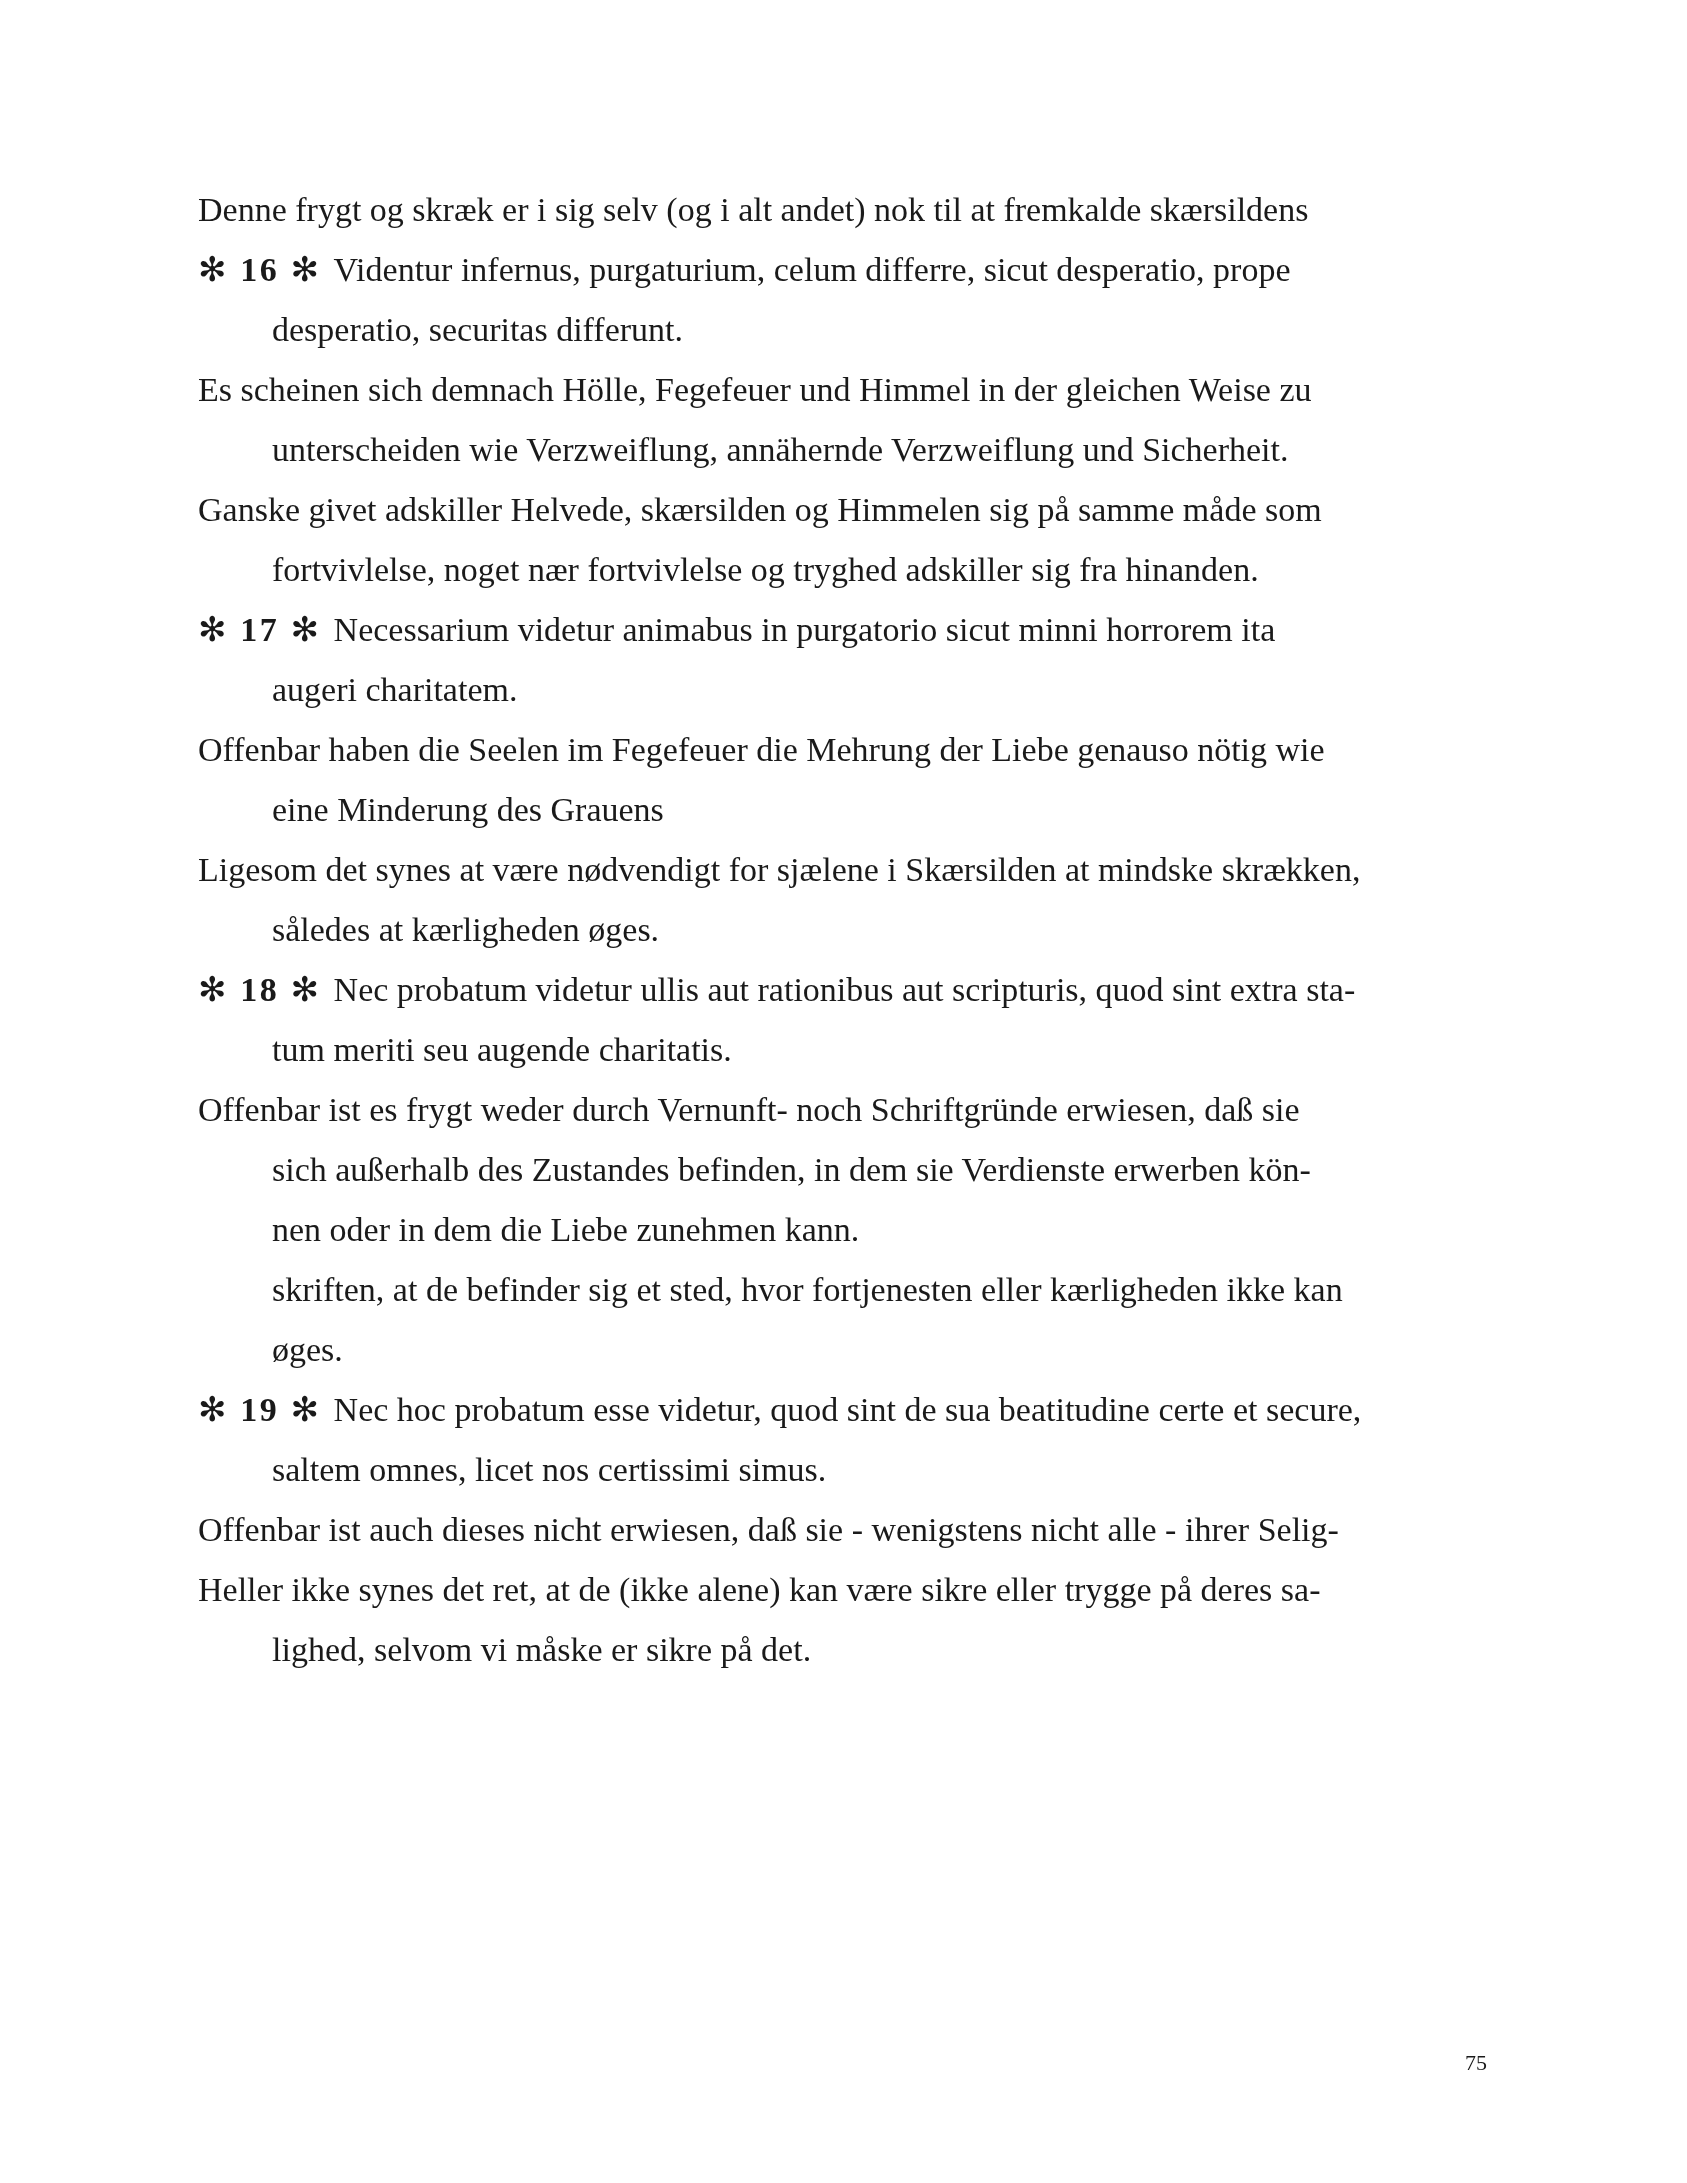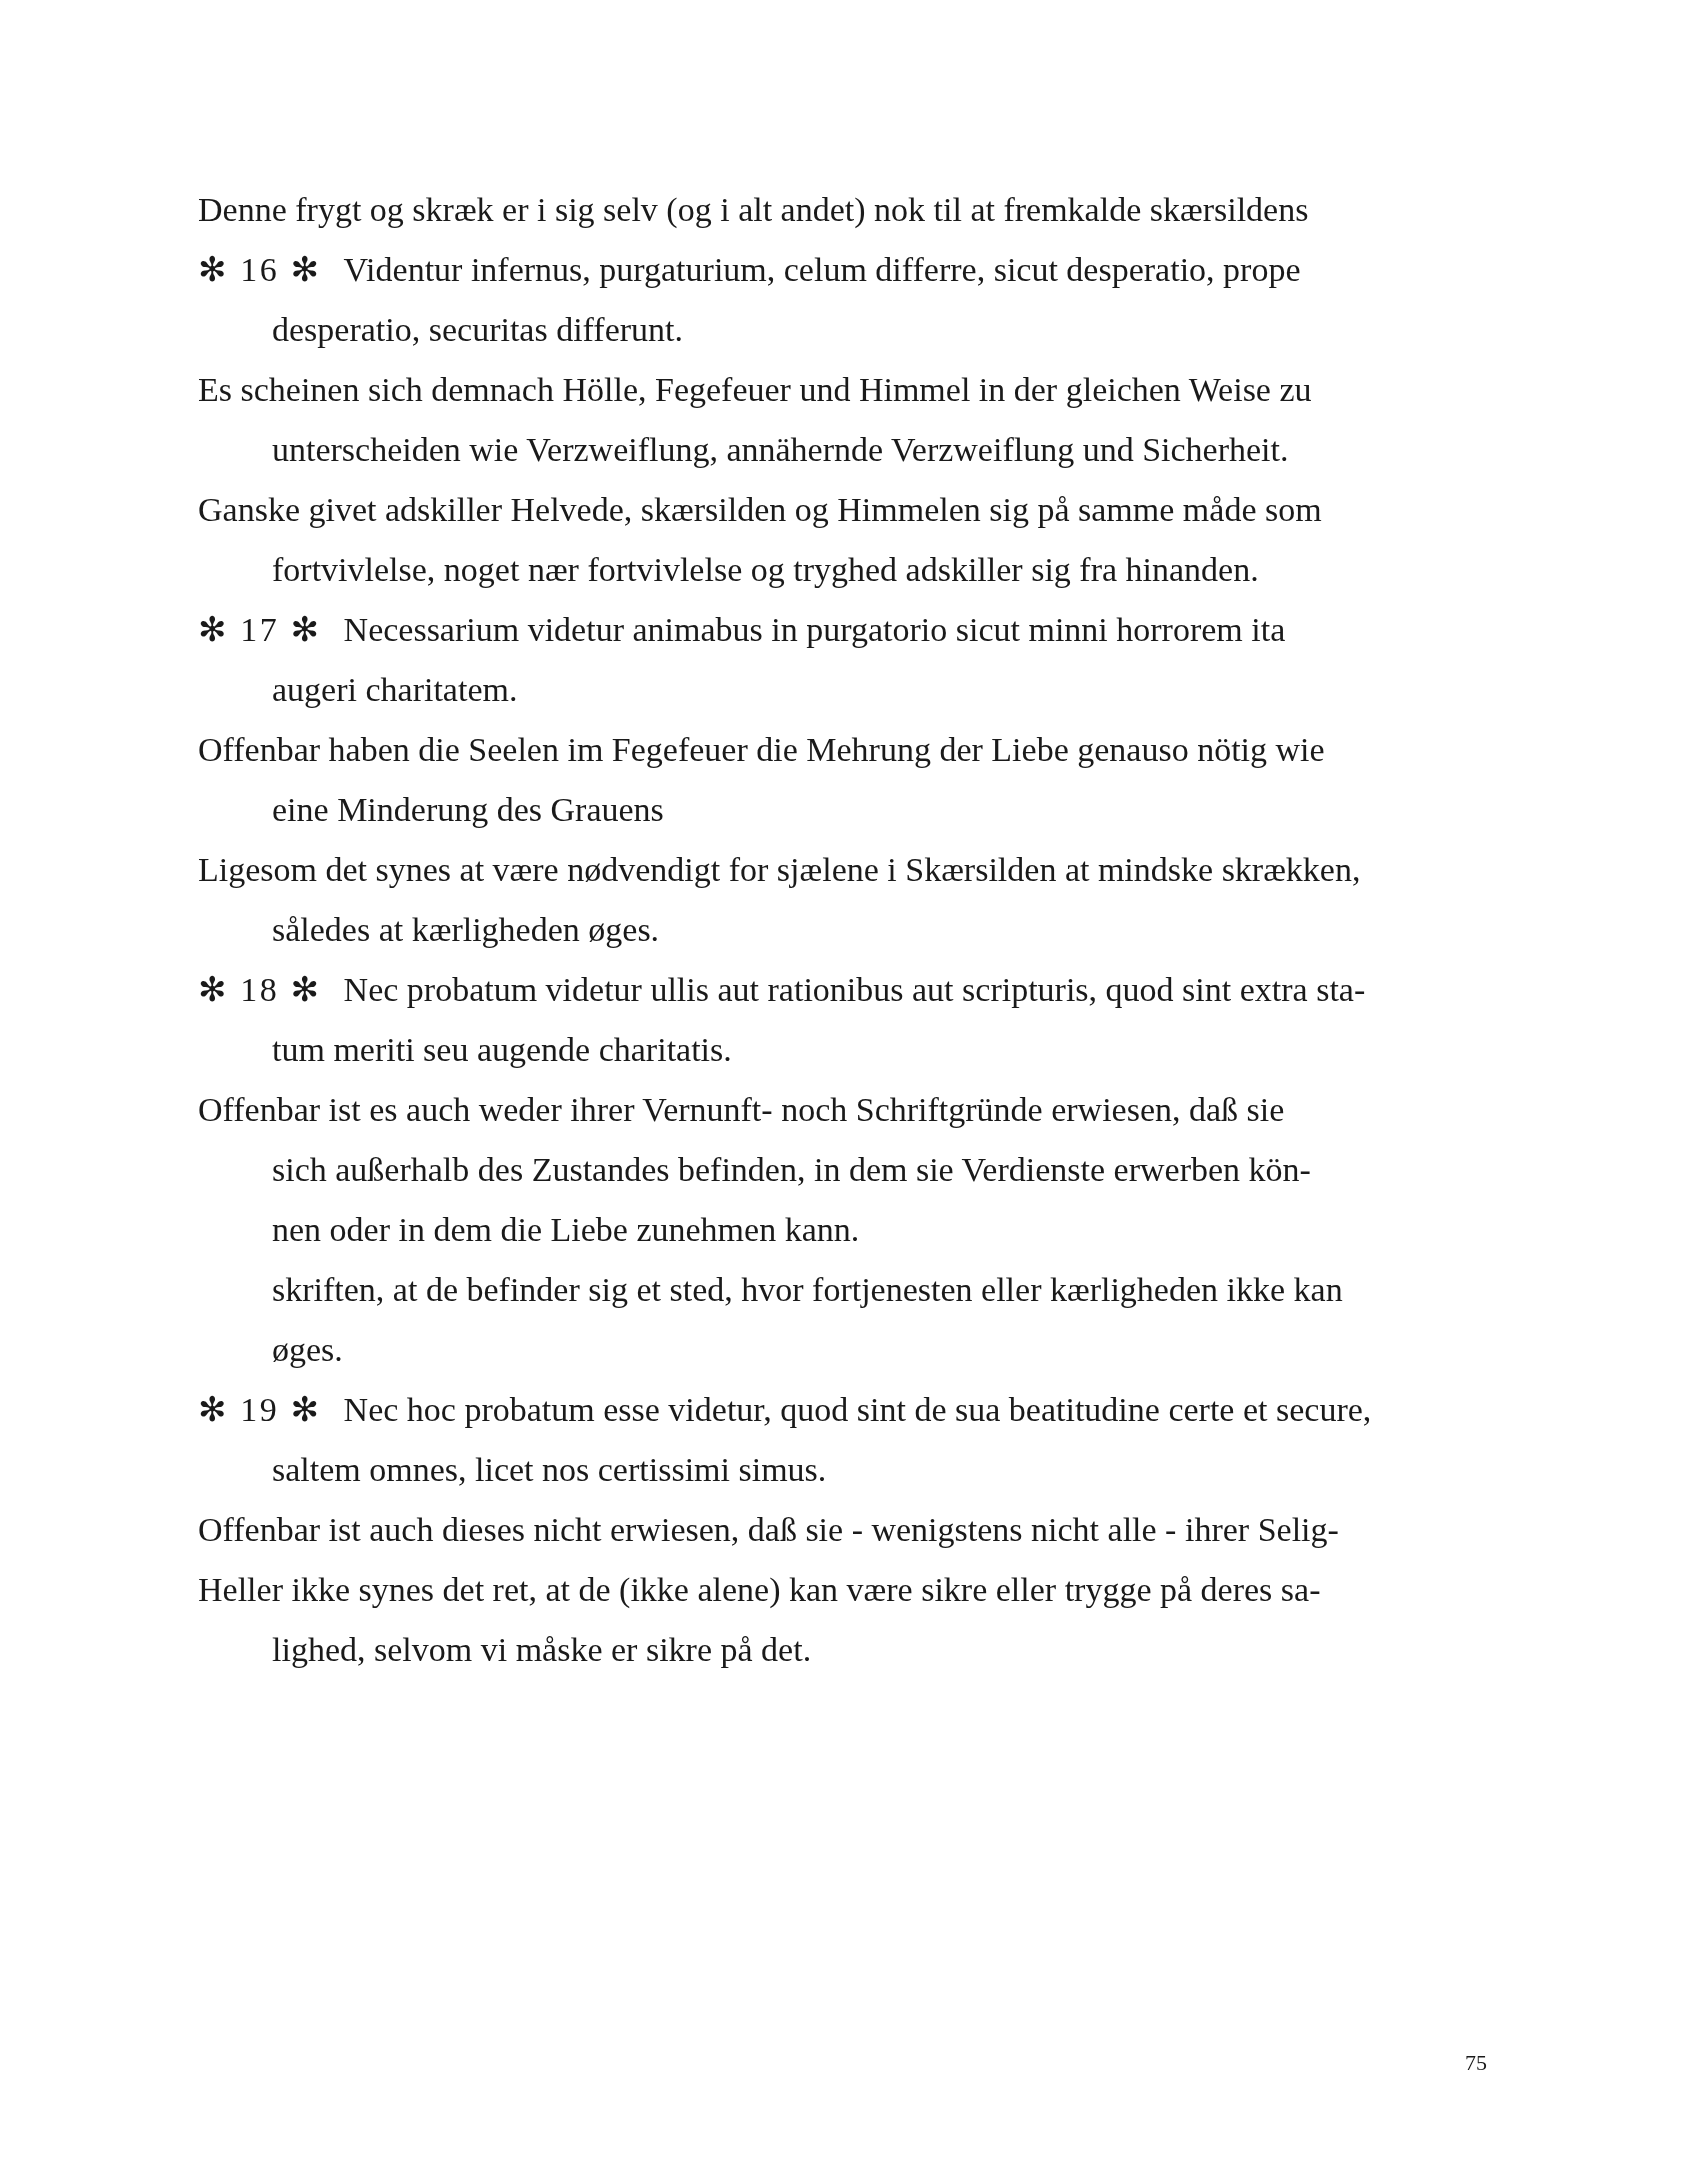--- a/index.html
+++ b/index.html
@@ -27,23 +27,23 @@
   .paragraph {
     margin: 0;
   }
   .line {
     white-space: nowrap;
   }
   .line.cont {
     padding-left: 74px;
   }
   .marker {
-    font-weight: normal;
+    font-weight: bold;
     font-family: "Liberation Serif", "DejaVu Sans", serif;
-    margin-right: 22px;
+    margin-right: 12px;
     letter-spacing: 2.6px;
   }
   .page-number {
     position: absolute;
     right: 200px;
     top: 2043px;
     font-size: 22px;
     line-height: 40px;
     color: #1a1a1a;
   }
@@ -78,21 +78,21 @@
       </div>
       <div class="paragraph">
         <div class="line">Ligesom det synes at være nødvendigt for sjælene i Skærsilden at mindske skrækken,</div>
         <div class="line cont">således at kærligheden øges.</div>
       </div>
       <div class="paragraph">
         <div class="line"><span class="marker">✻ 18 ✻</span>Nec probatum videtur ullis aut rationibus aut scripturis, quod sint extra sta-</div>
         <div class="line cont">tum meriti seu augende charitatis.</div>
       </div>
       <div class="paragraph">
-        <div class="line">Offenbar ist es auch weder ihrer Vernunft- noch Schriftgründe erwiesen, daß sie</div>
+        <div class="line">Offenbar ist es frygt weder durch Vernunft- noch Schriftgründe erwiesen, daß sie</div>
         <div class="line cont">sich außerhalb des Zustandes befinden, in dem sie Verdienste erwerben kön-</div>
         <div class="line cont">nen oder in dem die Liebe zunehmen kann.</div>
       </div>
       <div class="paragraph">
         <div class="line cont">skriften, at de befinder sig et sted, hvor fortjenesten eller kærligheden ikke kan</div>
         <div class="line cont">øges.</div>
       </div>
       <div class="paragraph">
         <div class="line"><span class="marker">✻ 19 ✻</span>Nec hoc probatum esse videtur, quod sint de sua beatitudine certe et secure,</div>
         <div class="line cont">saltem omnes, licet nos certissimi simus.</div>

